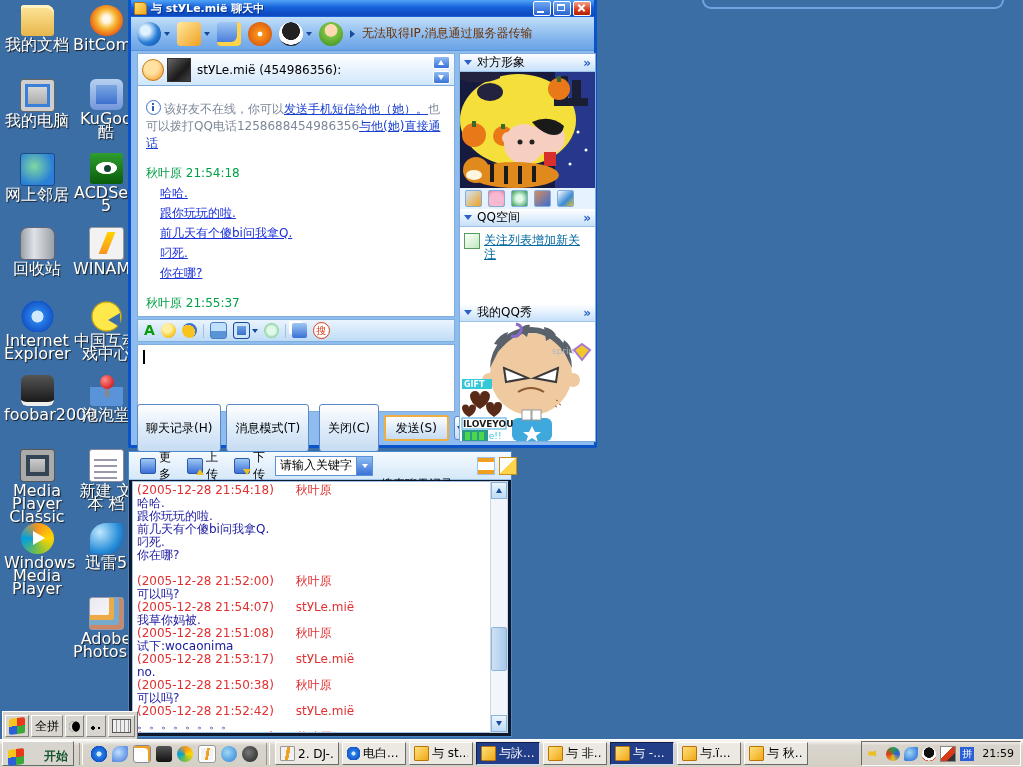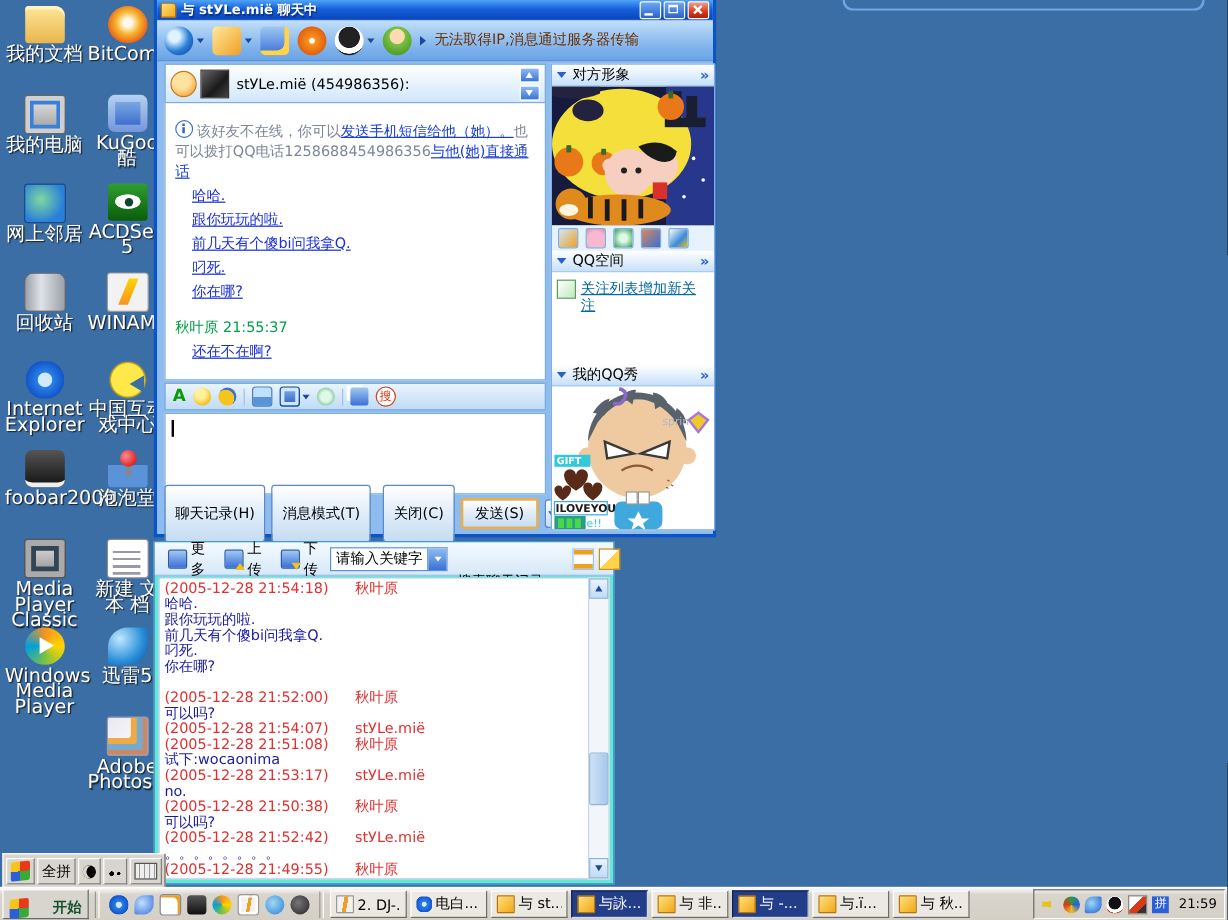--- a/index.html
+++ b/index.html
@@ -125,21 +125,21 @@
   .at1{background:linear-gradient(135deg,#cfe6fb,#f0a020);}
   .at2{background:radial-gradient(circle at 50% 60%,#f8b8d0 60%,#e87aa0);}
   .at3{background:radial-gradient(circle at 50% 50%,#dff8e8 30%,#2a9a4a);}
   .at4{background:linear-gradient(135deg,#d88a5a,#3a6fd8);}
   .at5{background:linear-gradient(135deg,#fff,#3a8ad8 60%,#e8c020);}
   #zone-link{background:#fff;flex:1;padding:6px 4px 0 4px;display:flex;align-items:flex-start;gap:4px;}
   .zl-ic{width:14px;height:14px;border:1px solid #5a9a5a;background:linear-gradient(135deg,#fff,#bfe8bf);flex:none;}
   #zone-link span{color:#0369a1;text-decoration:underline;line-height:14px;}
 
   
-  #histwin{position:absolute;left:128px;top:451px;width:384px;height:286px;background:#5eead4;border:1px solid #4A87C8;box-sizing:border-box;}
+  #histwin{position:absolute;left:128px;top:451px;width:384px;height:286px;background:#0f172a;border:1px solid #4A87C8;box-sizing:border-box;}
   #hist-toolbar{height:27px;display:flex;align-items:center;gap:4px;padding:0 5px;background:linear-gradient(180deg,#F4FAFF,#D6E8F8);border-bottom:1px solid #9FC2E8;}
   .hbtn{display:flex;align-items:center;gap:3px;padding:2px 5px;border:1px solid transparent;color:#000;}
   .hb-ic{width:14px;height:14px;background:linear-gradient(180deg,#9fc8f2,#3a6fd8);border:1px solid #2a5aa8;border-radius:2px;position:relative;flex:none;}
   .hb-ic.up:after,.hb-ic.dn:after{content:"";position:absolute;right:-2px;bottom:-2px;border-left:4px solid transparent;border-right:4px solid transparent;}
   .hb-ic.up:after{border-bottom:6px solid #f0c020;}
   .hb-ic.dn:after{border-top:6px solid #f0c020;}
   #kw-combo{display:flex;align-items:center;border:1px solid #5A93D8;background:#fff;height:18px;}
   #kw-combo .kw{padding:0 4px;color:#000;white-space:nowrap;}
   .combo-arrow{width:15px;height:18px;background:linear-gradient(180deg,#8FBCF2,#3a72d8);border-left:1px solid #5A93D8;display:flex;align-items:center;justify-content:center;}
   .combo-arrow:after{content:"";border-left:3px solid transparent;border-right:3px solid transparent;border-top:4px solid #fff;}
@@ -317,20 +317,21 @@
           <div id="spincol">
             <div class="spin up"></div>
             <div class="spin down"></div>
           </div>
         </div>
 
         <div id="msgarea">
           <div id="notice">
             <span class="info-i"></span><span>该好友不在线，你可以</span><a class="nlink">发送手机短信给他（她）。</a><span>也可以拨打QQ电话1258688454986356</span><a class="nlink">与他(她)直接通话</a>
           </div>
+          <div class="m-sender">秋叶原 21:54:18</div>
           <div class="m-line"><span>哈哈.</span></div>
           <div class="m-line"><span>跟你玩玩的啦.</span></div>
           <div class="m-line"><span>前几天有个傻bi问我拿Q.</span></div>
           <div class="m-line"><span>叼死.</span></div>
           <div class="m-line"><span>你在哪?</span></div>
           <div class="m-sender">秋叶原 21:55:37</div>
           <div class="m-line"><span>还在不在啊?</span></div>
         </div>
 
         <div id="emot-toolbar">
@@ -493,20 +494,21 @@
 前几天有个傻bi问我拿Q.
 叼死.
 你在哪?</div>
       </div>
       <div class="h-entry">
         <div class="h-meta"><span class="h-time">(2005-12-28 21:52:00)</span><span class="h-name">秋叶原</span></div>
         <div class="h-body">可以吗?</div>
       </div>
       <div class="h-entry">
         <div class="h-meta"><span class="h-time">(2005-12-28 21:54:07)</span><span class="h-name">stУLe.mіё</span></div>
+        <div class="h-body"> 我草你妈被.</div>
       </div>
       <div class="h-entry">
         <div class="h-meta"><span class="h-time">(2005-12-28 21:51:08)</span><span class="h-name">秋叶原</span></div>
         <div class="h-body">试下:wocaonima</div>
       </div>
       <div class="h-entry">
         <div class="h-meta"><span class="h-time">(2005-12-28 21:53:17)</span><span class="h-name">stУLe.mіё</span></div>
         <div class="h-body">no.</div>
       </div>
       <div class="h-entry">

